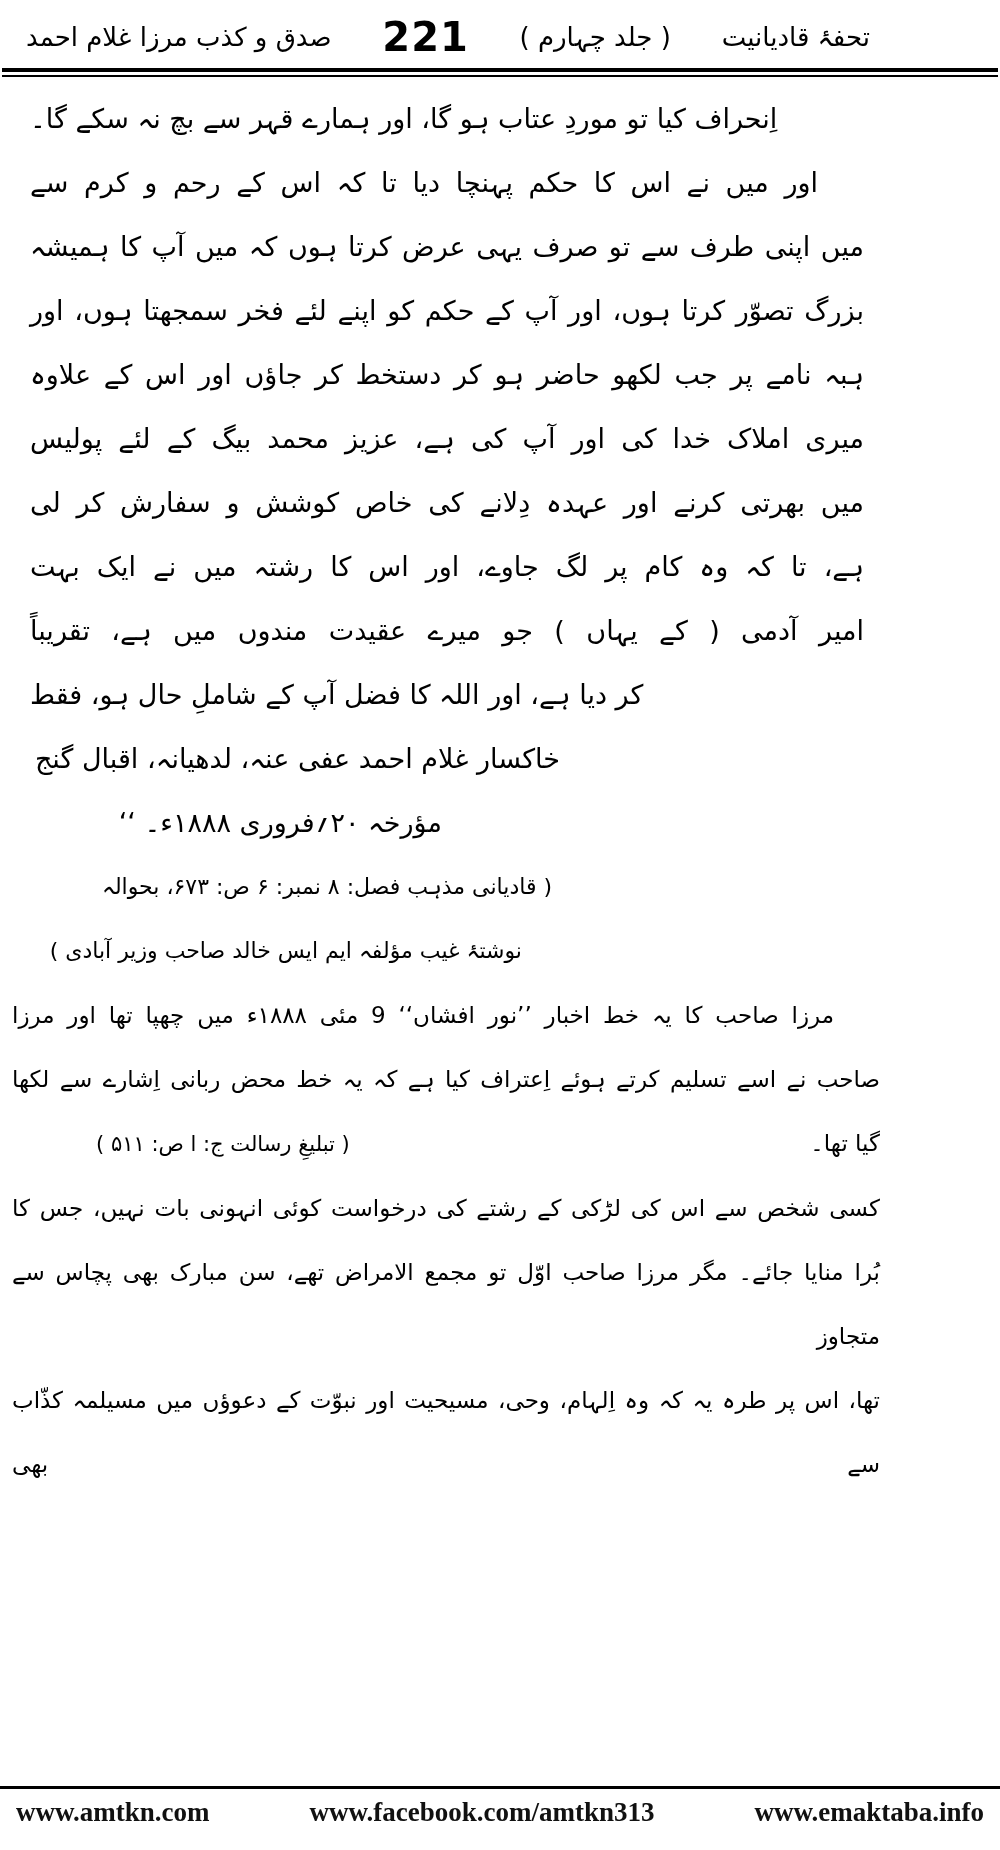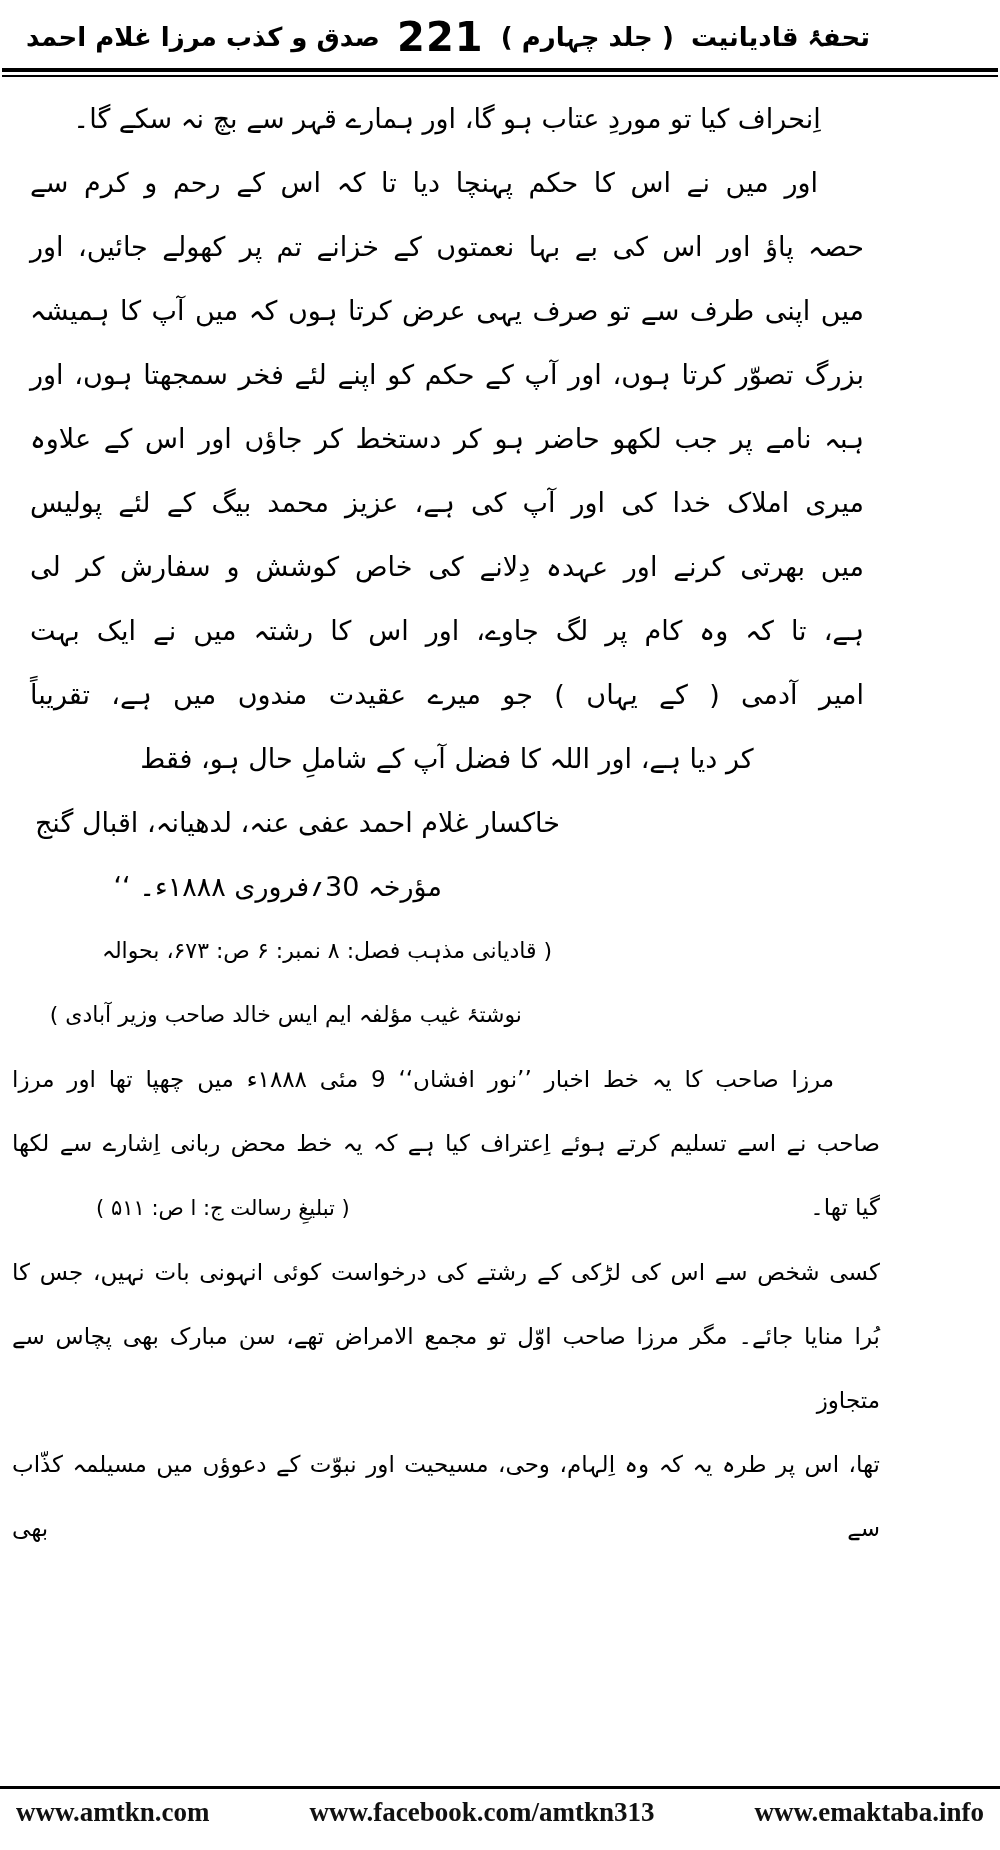--- a/index.html
+++ b/index.html
@@ -11,33 +11,33 @@
     background: #ffffff; color: #000;
     font-family: "DejaVu Sans", sans-serif;
     overflow: hidden;
   }
   
   .header {
     display: flex; direction: rtl;
     justify-content: space-between; align-items: center;
     padding: 14px 130px 8px 26px;
   }
-  .header .urdu { font-size: 26px; font-weight: bold; direction: rtl; white-space: nowrap; }
+  .header .urdu { font-size: 26px; font-weight: normal; direction: rtl; white-space: nowrap; }
   .page-num { font-size: 40px; font-weight: bold; direction: ltr; letter-spacing: 1px; }
   .rule-double {
     height: 9px; margin: 0 2px;
     border-top: 4px solid #000; border-bottom: 2px solid #000;
   }
   
   .body-lines { direction: rtl; padding-top: 10px; }
   .line { line-height: 64px; font-size: 27px; text-align: right; white-space: normal; }
   .letter { margin-right: 136px; margin-left: 30px; }
   .just { text-align: justify; text-align-last: justify; }
   .indent { text-indent: 46px; }
-  .end { text-align: center; }
+  .end { text-align: left; }
   .sig  { margin-right: 440px; font-size: 27px; }
   .date { margin-right: 558px; font-size: 27px; }
   .cite { font-size: 22px; }
   .cite1 { margin-right: 448px; }
   .cite2 { margin-right: 478px; }
   .wide { margin-right: 120px; margin-left: 12px; font-size: 23px; }
   .row { display: flex; justify-content: space-between; align-items: baseline; margin-left: 96px; }
   .row .row-cite { font-size: 21px; }
   
   .footer-rule { position: absolute; left: 0; right: 0; top: 1786px; height: 3px; background: #000; }
@@ -59,31 +59,30 @@
     <span class="urdu">( جلد چہارم )</span>
     <span class="page-num">221</span>
     <span class="urdu">صدق و کذب مرزا غلام احمد</span>
   </div>
 
   <div class="rule-double"></div>
 
   <div class="body-lines">
       <div class="line letter end">اِنحراف کیا تو موردِ عتاب ہو گا، اور ہمارے قہر سے بچ نہ سکے گا۔</div>
       <div class="line letter just indent">اور میں نے اس کا حکم پہنچا دیا تا کہ اس کے رحم و کرم سے</div>
-      <div class="line letter just">حصہ پاؤ اور اس کی بے بہا نعمتوں کے خزانے تم پر کھولے جائیں، اور</div>
       <div class="line letter just">میں اپنی طرف سے تو صرف یہی عرض کرتا ہوں کہ میں آپ کا ہمیشہ</div>
       <div class="line letter just">بزرگ تصوّر کرتا ہوں، اور آپ کے حکم کو اپنے لئے فخر سمجھتا ہوں، اور</div>
       <div class="line letter just">ہبہ نامے پر جب لکھو حاضر ہو کر دستخط کر جاؤں اور اس کے علاوہ</div>
       <div class="line letter just">میری املاک خدا کی اور آپ کی ہے، عزیز محمد بیگ کے لئے پولیس</div>
       <div class="line letter just">میں بھرتی کرنے اور عہدہ دِلانے کی خاص کوشش و سفارش کر لی</div>
       <div class="line letter just">ہے، تا کہ وہ کام پر لگ جاوے، اور اس کا رشتہ میں نے ایک بہت</div>
       <div class="line letter just">امیر آدمی ( کے یہاں ) جو میرے عقیدت مندوں میں ہے، تقریباً</div>
       <div class="line letter end">کر دیا ہے، اور اللہ کا فضل آپ کے شاملِ حال ہو، فقط</div>
       <div class="line sig">خاکسار غلام احمد عفی عنہ، لدھیانہ، اقبال گنج</div>
-      <div class="line date">مؤرخہ 30؍فروری ۱۸۸۸ء۔ ‘‘</div>
+      <div class="line date">مؤرخہ ۲۰؍فروری ۱۸۸۸ء۔ ‘‘</div>
       <div class="line cite cite1">( قادیانی مذہب فصل: ۸ نمبر: ۶ ص: ۶۷۳، بحوالہ</div>
       <div class="line cite cite2">نوشتۂ غیب مؤلفہ ایم ایس خالد صاحب وزیر آبادی )</div>
       <div class="line wide just indent">مرزا صاحب کا یہ خط اخبار ’’نور افشاں‘‘ 9 مئی ۱۸۸۸ء میں چھپا تھا اور مرزا</div>
       <div class="line wide just">صاحب نے اسے تسلیم کرتے ہوئے اِعتراف کیا ہے کہ یہ خط محض ربانی اِشارے سے لکھا</div>
       <div class="line wide row">
         <span>گیا تھا۔</span>
         <span class="row-cite">( تبلیغِ رسالت ج: ا ص: ۵۱۱ )</span>
       </div>
       <div class="line wide just">کسی شخص سے اس کی لڑکی کے رشتے کی درخواست کوئی انہونی بات نہیں، جس کا</div>
       <div class="line wide just">بُرا منایا جائے۔ مگر مرزا صاحب اوّل تو مجمع الامراض تھے، سن مبارک بھی پچاس سے متجاوز</div>

